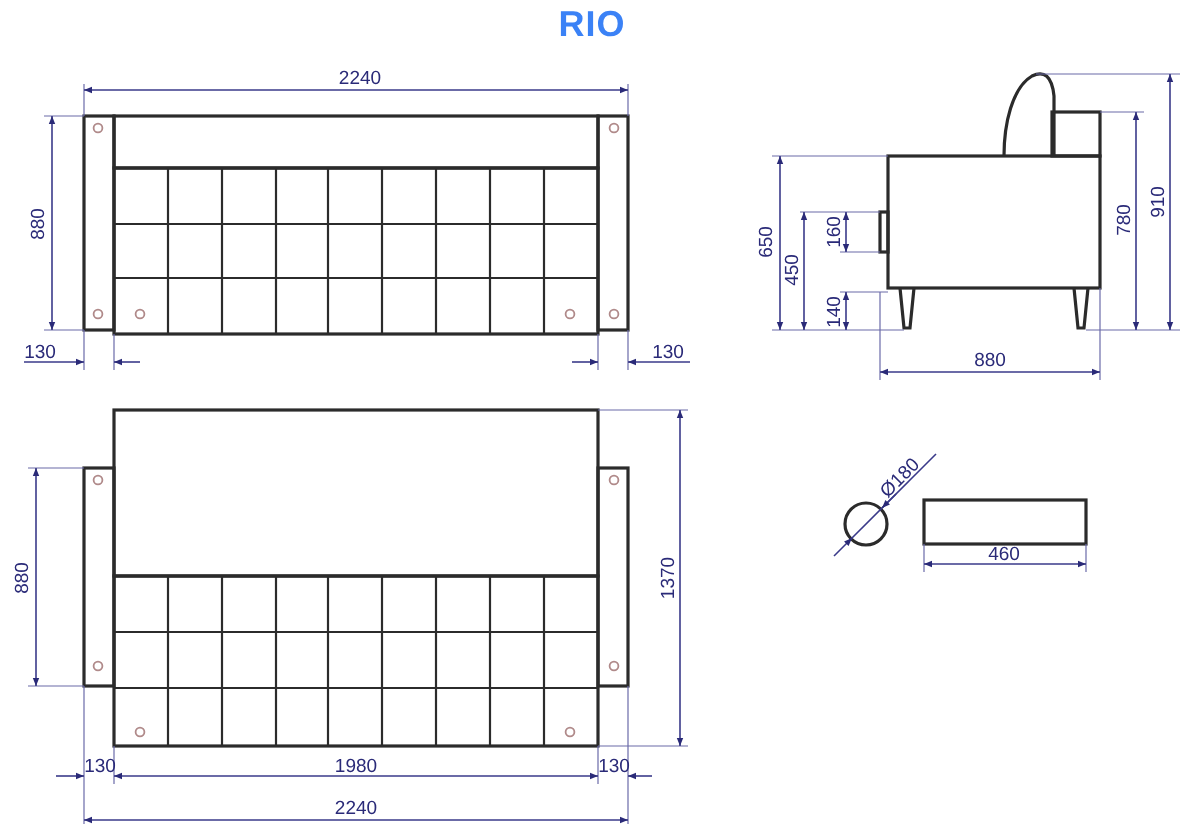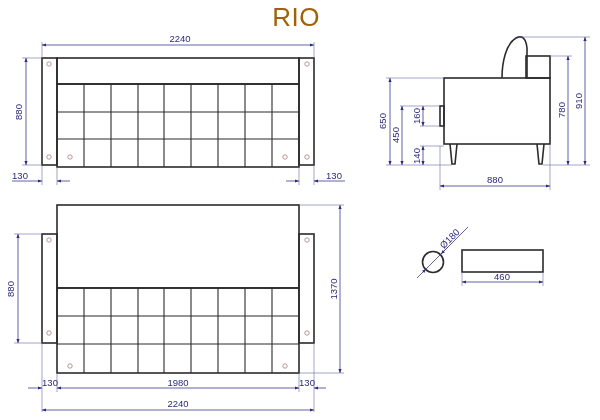--- a/index.html
+++ b/index.html
@@ -1,18 +1,18 @@
 <!DOCTYPE html>
 <html><head>
 <meta charset="utf-8">
 <style>
   html, body { margin:0; padding:0; background:#ffffff; }
   body { width:600px; height:420px; position:relative; overflow:hidden; font-family:"Liberation Sans", sans-serif; }
   #title { position:absolute; left:0; top:2px; width:600px; text-align:center; padding-left:0; }
-  #title span { display:inline-block; margin-left:-8px; font-size:26px; font-weight:normal; color:#a16207; letter-spacing:0.5px; }
+  #title span { display:inline-block; margin-left:-8px; font-size:18px; font-weight:bold; color:#3b82f6; letter-spacing:0.5px; }
   svg { position:absolute; left:0; top:0; }
   .ln { stroke:#2b2b2b; stroke-width:1.6; fill:none; }
   .thin { stroke:#2b2b2b; stroke-width:1.1; fill:none; }
   .dim { stroke:#3a3a8a; stroke-width:0.8; fill:none; }
   .ext { stroke:#6a6aa8; stroke-width:0.6; fill:none; }
   .dot { stroke:#b08a8a; stroke-width:0.9; fill:none; }
   .txt { fill:#2a2a78; font-family:"Liberation Sans", sans-serif; font-size:9.5px; }
 </style>
 </head>
 <body>

